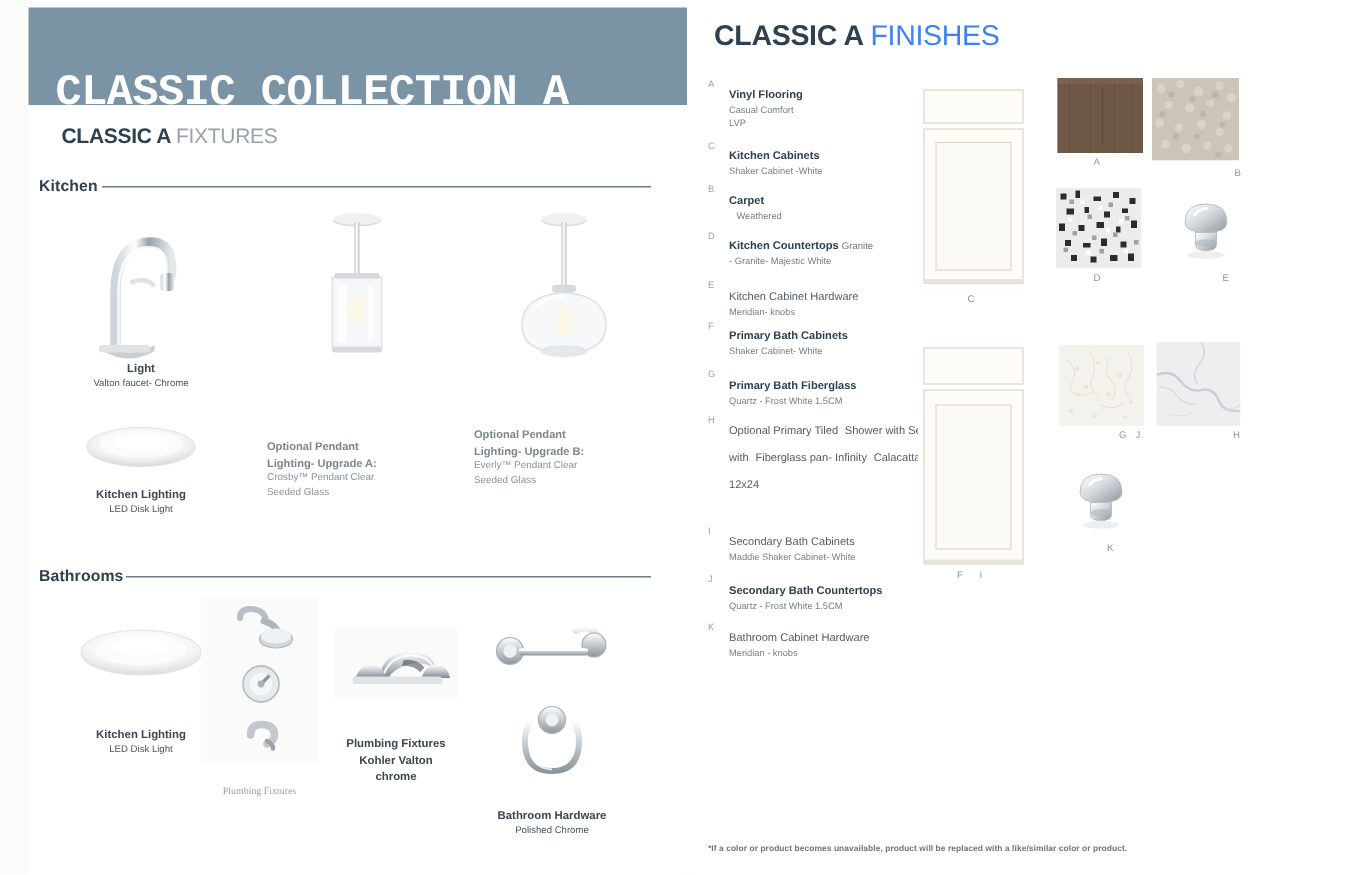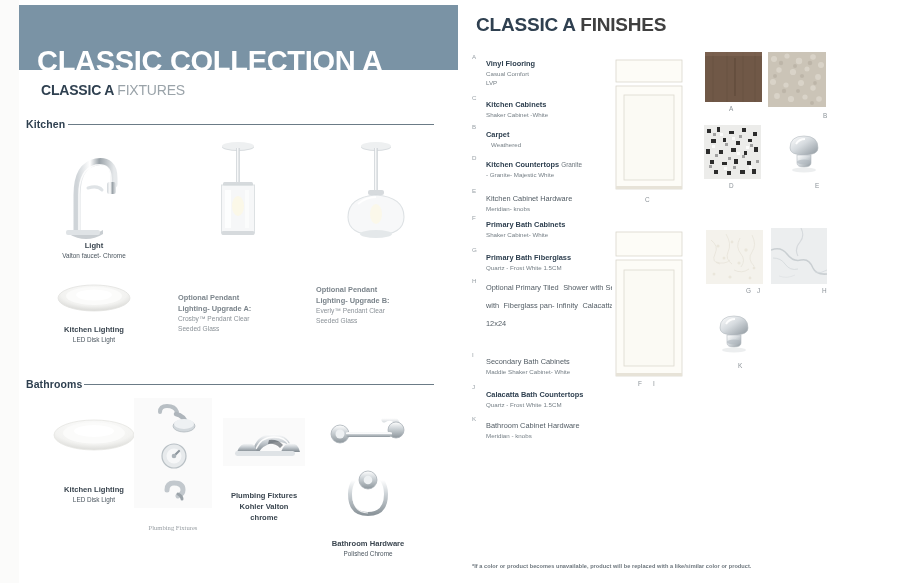--- a/index.html
+++ b/index.html
@@ -22,21 +22,21 @@
   .left-inner{position:absolute;left:19px;top:0;right:0;bottom:0;background:#ffffff;}
 
   .title-bar{
     position:absolute;left:19px;top:5px;width:439px;height:65px;
     background:#7a93a5;
     display:flex;align-items:center;
   }
   .title-bar .title{
     color:#ffffff;font-size:29px;letter-spacing:-0.3px;
     font-weight:700;padding-left:18px;
-    font-family:Liberation Sans, sans-serif;
+    font-family:Liberation Mono, monospace;
     margin-top:48px;
   }
 
   .section-title{
     position:absolute;left:41px;top:82px;
     font-size:14px;font-weight:700;letter-spacing:-0.2px;
   }
   .section-title .strong{color:#2f4050;}
   .section-title .light{color:#9aa3a9;font-weight:400;}
 
@@ -55,21 +55,21 @@
   .fx .cap-gray{font-size:7.4px;color:#7c858c;line-height:1.5;text-align:left;font-weight:600;}
   .fx .cap-gray-sub{font-size:6.6px;color:#8b9298;line-height:1.45;text-align:left;}
   .fx .cap-serif{font-size:6.6px;color:#9aa0a5;font-family:"Liberation Serif", serif;}
 
   
   .right-panel{position:absolute;left:458px;top:0;width:442px;height:583px;background:#fff;}
   .rtitle{
     position:absolute;left:18px;top:14px;font-size:19px;font-weight:700;letter-spacing:-0.2px;
   }
   .rtitle .strong{color:#2f4050;}
-  .rtitle .light{color:#404040;font-weight:700;}
+  .rtitle .light{color:#3b82f6;font-weight:400;}
 
   .fin-list{position:absolute;left:14px;width:152px;}
   .fin-item{position:relative;margin-bottom:3.0px;padding-left:14px;}
   .fin-letter{
     position:absolute;left:0;top:0.5px;font-size:6.2px;color:#9aa2a8;font-weight:400;
   }
   .fin-name{font-size:7.4px;font-weight:700;color:#2f4050;line-height:1.35;display:inline;}
   .fin-name .inl{font-weight:400;font-size:6.4px;color:#6d767d;}
   .fin-desc{font-size:6.2px;color:#778087;line-height:1.38;}
 
@@ -337,21 +337,21 @@
       </div>
 
       <div class="fin-item airy" style="margin-top:20px;">
         <span class="fin-letter">I</span>
         <div class="fin-name">Secondary Bath Cabinets</div>
         <div class="fin-desc">Maddie Shaker Cabinet- White</div>
       </div>
 
       <div class="fin-item" style="margin-top:6px;">
         <span class="fin-letter">J</span>
-        <div class="fin-name">Calacatta Bath Countertops</div>
+        <div class="fin-name">Secondary Bath Countertops</div>
         <div class="fin-desc">Quartz - Frost White 1.5CM</div>
       </div>
 
       <div class="fin-item airy" style="margin-top:5px;">
         <span class="fin-letter">K</span>
         <div class="fin-name">Bathroom Cabinet Hardware</div>
         <div class="fin-desc">Meridian - knobs</div>
       </div>
     </div>
 

